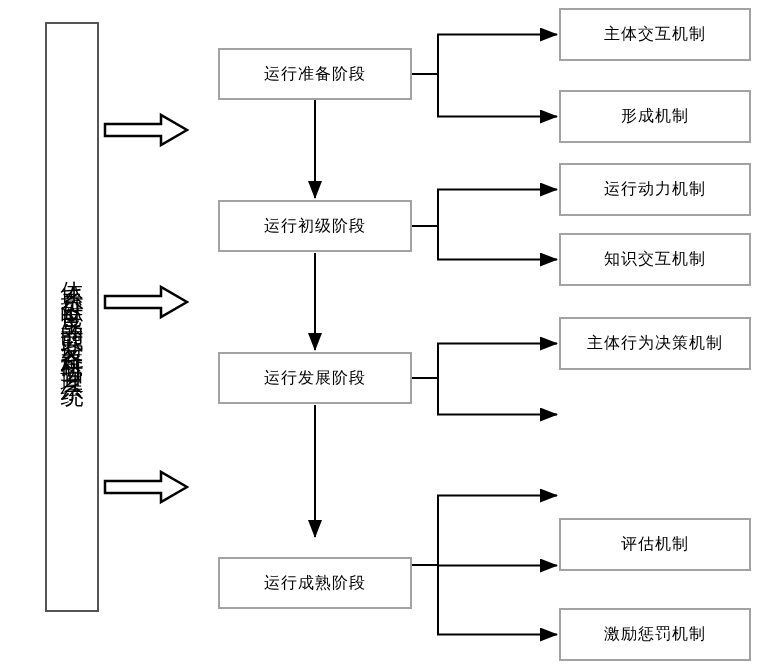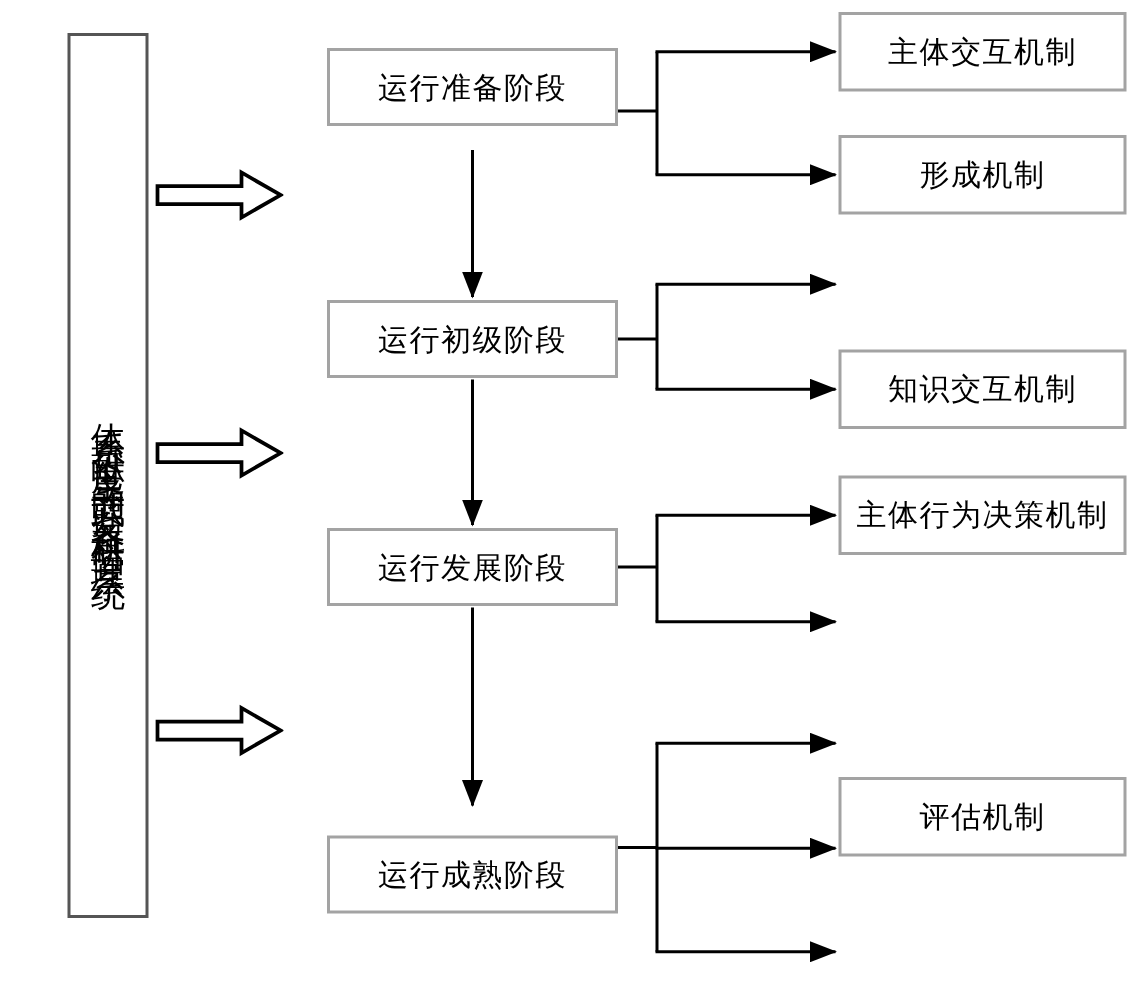--- a/index.html
+++ b/index.html
@@ -26,21 +26,21 @@
   }
   .box {
     position: absolute;
     box-sizing: border-box;
     background: #ffffff;
     border: 2px solid #a3a3a3;
     display: flex;
     align-items: center;
     justify-content: center;
     text-align: center;
-    font-size: 20px;
+    font-size: 16px;
     letter-spacing: 1px;
     white-space: nowrap;
   }
   .stage {
     left: 218px;
     width: 194px;
     height: 52px;
   }
   .mech {
     left: 559px;
@@ -119,42 +119,48 @@
   <svg class="block-arrow" style="top:112px" width="86" height="36" viewBox="0 0 86 36" xmlns="http://www.w3.org/2000/svg">
     <polygon points="2,12 58,12 58,3 84,18 58,33 58,24 2,24" fill="#ffffff" stroke="#000000" stroke-width="2.5"></polygon>
   </svg>
   <svg class="block-arrow" style="top:284px" width="86" height="36" viewBox="0 0 86 36" xmlns="http://www.w3.org/2000/svg">
     <polygon points="2,12 58,12 58,3 84,18 58,33 58,24 2,24" fill="#ffffff" stroke="#000000" stroke-width="2.5"></polygon>
   </svg>
   <svg class="block-arrow" style="top:469px" width="86" height="36" viewBox="0 0 86 36" xmlns="http://www.w3.org/2000/svg">
     <polygon points="2,12 58,12 58,3 84,18 58,33 58,24 2,24" fill="#ffffff" stroke="#000000" stroke-width="2.5"></polygon>
   </svg>
 
-  <div class="box stage" style="top:32px">
+  <div class="box stage" style="top:48px">
     <span>运行准备阶段</span>
   </div>
   <div class="box stage" style="top:200px">
     <span>运行初级阶段</span>
   </div>
   <div class="box stage" style="top:352px">
     <span>运行发展阶段</span>
   </div>
   <div class="box stage" style="top:557px">
     <span>运行成熟阶段</span>
   </div>
 
   <div class="box mech" style="top:8px">
     <span>主体交互机制</span>
   </div>
   <div class="box mech" style="top:90px">
     <span>形成机制</span>
   </div>
+  <div class="box mech" style="top:163px">
+    <span>运行动力机制</span>
+  </div>
   <div class="box mech" style="top:233px">
     <span>知识交互机制</span>
   </div>
   <div class="box mech" style="top:317px">
     <span>主体行为决策机制</span>
   </div>
   <div class="box mech" style="top:518px">
     <span>评估机制</span>
   </div>
+  <div class="box mech" style="top:608px">
+    <span>激励惩罚机制</span>
+  </div>
 
 </div>
 
 </body></html>

